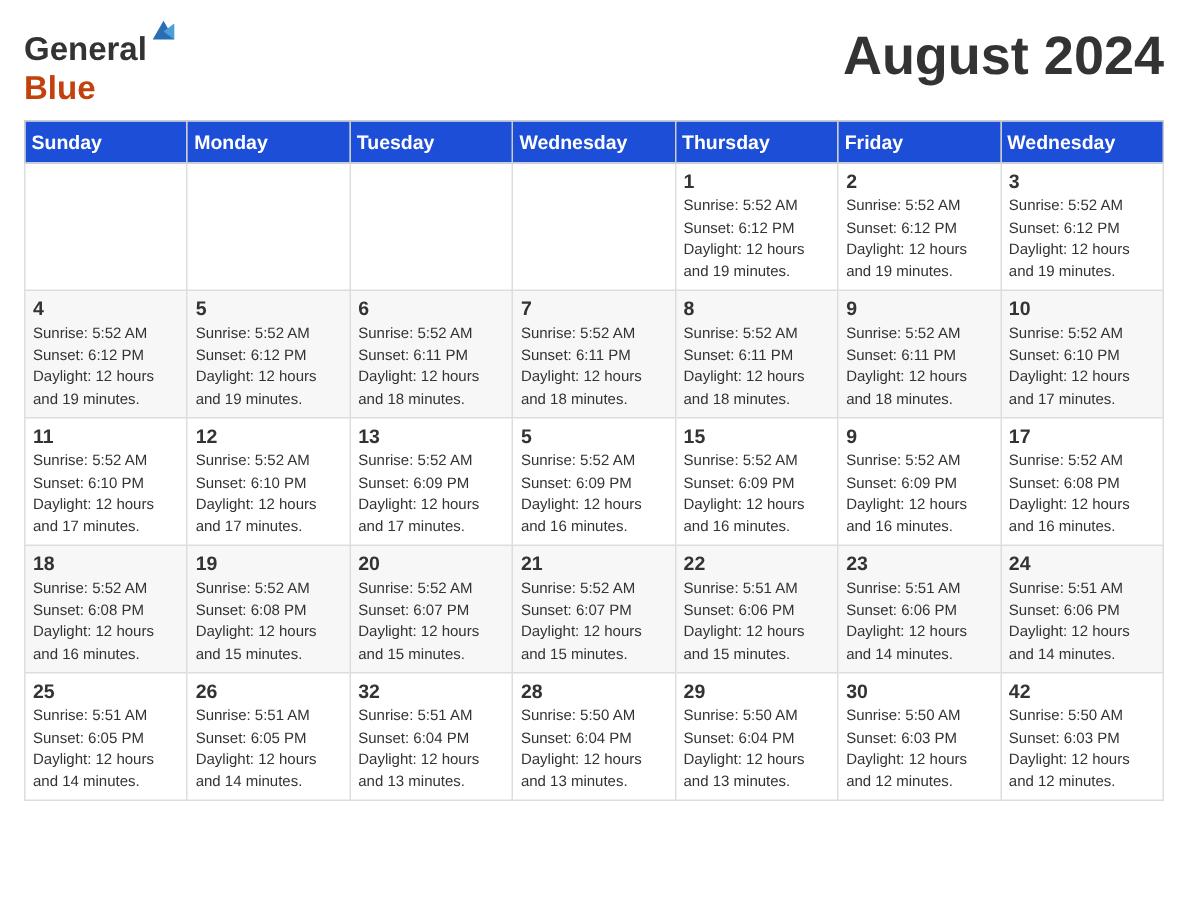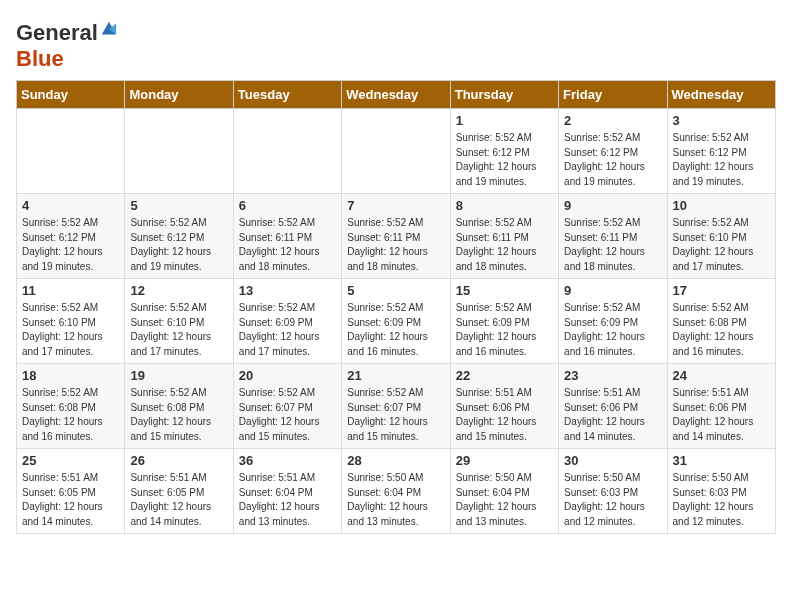--- a/index.html
+++ b/index.html
@@ -17,21 +17,20 @@
       margin-bottom: 4px;
     }
     .logo {
       display: flex;
       flex-direction: column;
       align-items: flex-start;
       margin-top: 4px;
     }
     .logo-text {
       display: flex;
-      align-items: center;
     }
     .logo-general {
       font-size: 22px;
       font-weight: bold;
       color: #333;
     }
     .logo-blue {
       font-size: 22px;
       font-weight: bold;
       color: #c2410c;
@@ -54,21 +53,21 @@
       font-size: 15px;
       color: #555;
       margin-top: 2px;
     }
     .calendar {
       width: 100%;
       border-collapse: collapse;
       margin-top: 8px;
     }
     .calendar th {
-      background-color: #a16207;
+      background-color: #1d4ed8;
       color: #fff;
       padding: 6px 4px;
       font-size: 13px;
       font-weight: bold;
       text-align: left;
       border: 1px solid #ccc;
     }
     .calendar td {
       vertical-align: top;
       padding: 4px 5px;
@@ -105,20 +104,21 @@
     <div class="logo-text">
       <span class="logo-general">General</span>
       <svg class="logo-icon" viewBox="0 0 20 20">
         <polygon points="2,16 10,2 18,16" fill="#2a6db5"></polygon>
         <polygon points="10,10 18,4 18,16" fill="#4a9fd5"></polygon>
       </svg>
     </div>
     <span class="logo-blue">Blue</span>
   </div>
   <div class="title-area">
+    <div class="main-title">August 2024</div>
   </div>
 </div>
 
 <table class="calendar">
   <thead>
     <tr>
     <th>Sunday</th>
         <th>Monday</th>
         <th>Tuesday</th>
         <th>Wednesday</th>
@@ -317,21 +317,21 @@
 and 14 minutes.</div>
         </td>
         <td>
           <span class="day-number">26</span>
           <div class="day-info" style="white-space: pre-line;">Sunrise: 5:51 AM
 Sunset: 6:05 PM
 Daylight: 12 hours
 and 14 minutes.</div>
         </td>
         <td>
-          <span class="day-number">36</span>
+          <span class="day-number">32</span>
           <div class="day-info" style="white-space: pre-line;">Sunrise: 5:51 AM
 Sunset: 6:04 PM
 Daylight: 12 hours
 and 13 minutes.</div>
         </td>
         <td>
           <span class="day-number">28</span>
           <div class="day-info" style="white-space: pre-line;">Sunrise: 5:50 AM
 Sunset: 6:04 PM
 Daylight: 12 hours
@@ -345,21 +345,21 @@
 and 13 minutes.</div>
         </td>
         <td>
           <span class="day-number">30</span>
           <div class="day-info" style="white-space: pre-line;">Sunrise: 5:50 AM
 Sunset: 6:03 PM
 Daylight: 12 hours
 and 12 minutes.</div>
         </td>
         <td>
-          <span class="day-number">31</span>
+          <span class="day-number">42</span>
           <div class="day-info" style="white-space: pre-line;">Sunrise: 5:50 AM
 Sunset: 6:03 PM
 Daylight: 12 hours
 and 12 minutes.</div>
         </td>
       </tr>
     </tbody>
 </table>
 
 </body></html>

